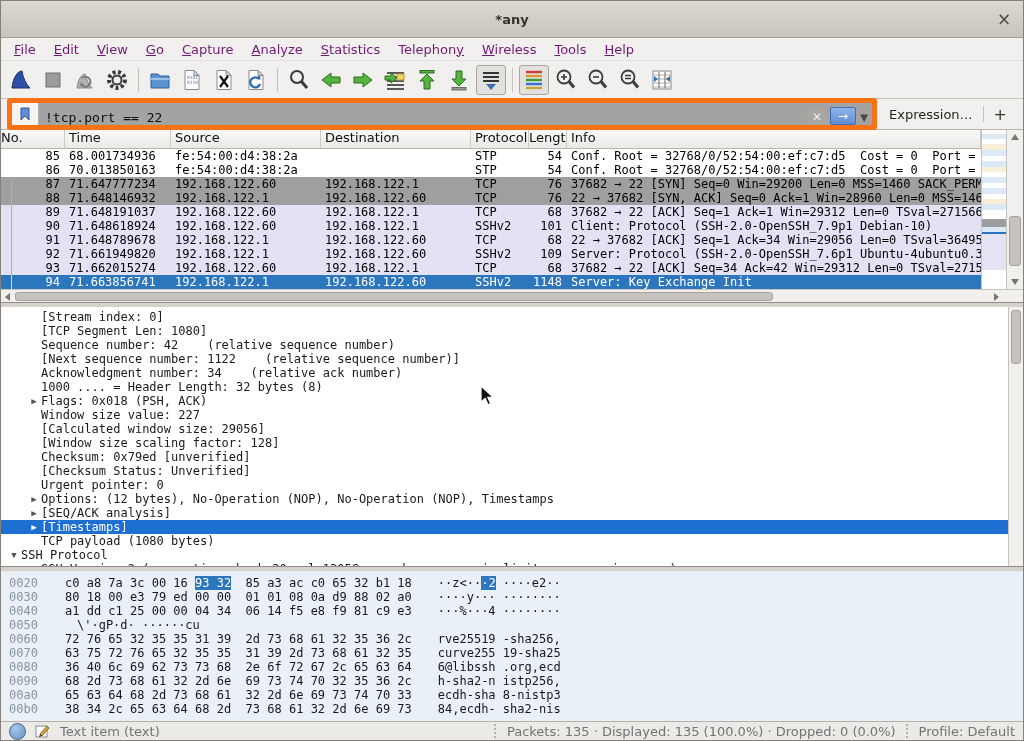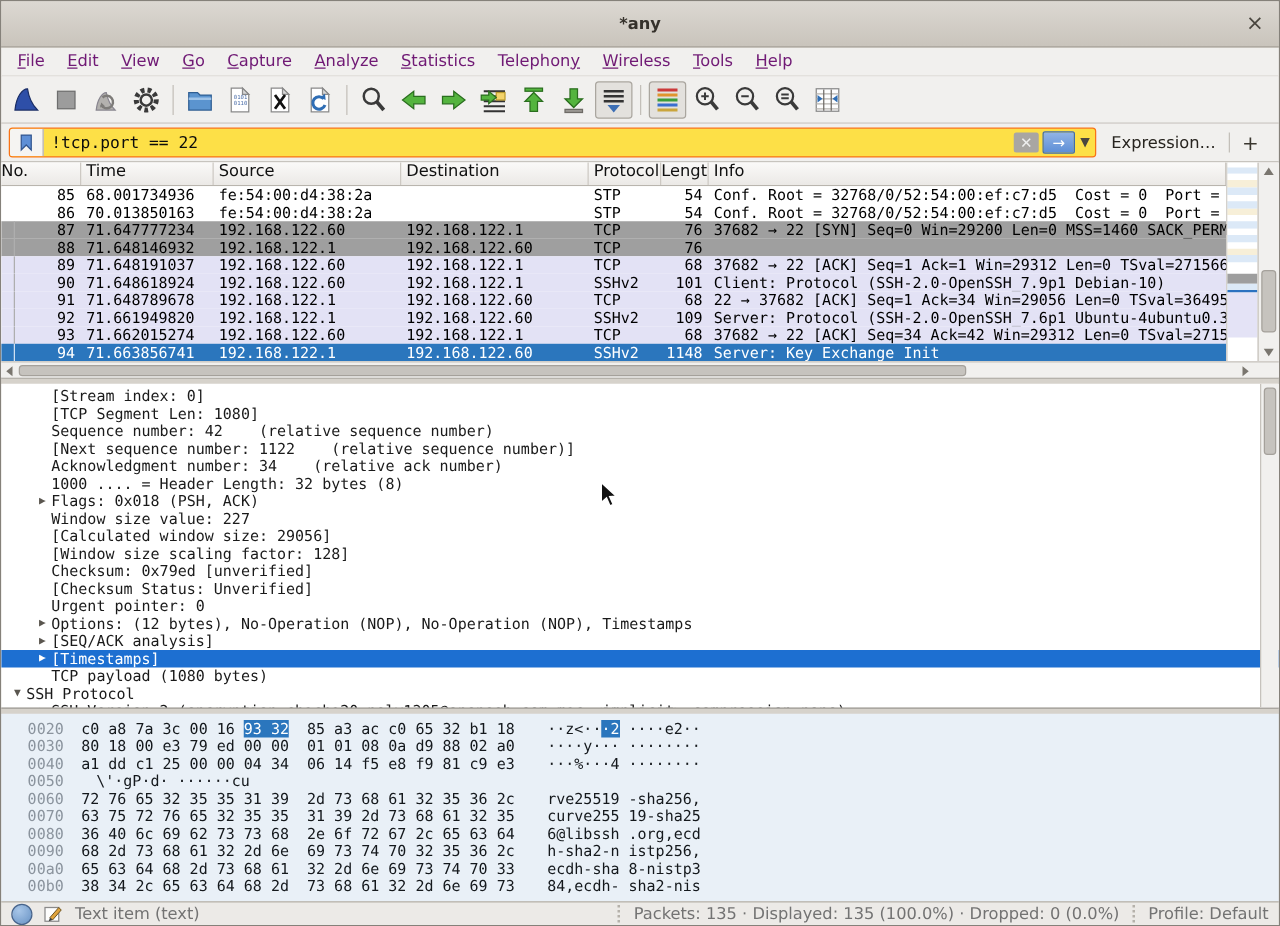--- a/index.html
+++ b/index.html
@@ -19,21 +19,21 @@
   .menu-item{padding:2px 9px;color:#701a75;}
   .menu-item .mn{text-decoration:underline;}
   
   .toolbar{height:37px;flex:0 0 37px;background:#f1f0ee;border-bottom:1px solid #c8c4be;
            display:flex;align-items:center;padding-left:4px;}
   .tbtn{width:30px;height:30px;display:flex;align-items:center;justify-content:center;margin:0 1px;}
   .tbtn.pressed{border:1px solid #aaa69f;background:#e3e1dd;border-radius:3px;box-sizing:border-box;}
   .tsep{width:1px;height:24px;background:#c3bfb9;margin:0 5px;}
   
   .filterbar{height:30px;flex:0 0 30px;background:#f1f0ee;display:flex;align-items:center;padding:0 6px;border-bottom:1px solid #b9b5ae;}
-  .fgroup{display:flex;align-items:center;height:22px;border:1px solid #f97316;border-radius:3px;overflow:hidden;flex:1;background:#fde047;}
+  .fgroup{display:flex;align-items:flex-end;height:22px;border:5px solid #f97316;border-radius:3px;overflow:hidden;flex:1;background:#a3a3a3;}
   .fbookmark{width:26px;height:22px;background:#f5f4f2;border-right:1px solid #b5b0a8;display:flex;align-items:center;justify-content:center;}
   .fvalue{flex:1;padding-left:6px;color:#0c0c0c;white-space:pre;}
   .fclear{width:20px;height:16px;background:#a9a6a2;border-radius:2px;color:#eee;display:flex;align-items:center;justify-content:center;font-size:12px;margin-right:3px;}
   .fapply{width:24px;height:16px;background:linear-gradient(#92b4e6,#5d8ed6);border:1px solid #3f6cb0;border-radius:2px;color:#fff;display:flex;align-items:center;justify-content:center;font-size:12px;}
   .fcaret{width:16px;height:16px;display:flex;align-items:center;justify-content:center;color:#4a463f;font-size:10px;}
   .fexpr{margin:0 10px 0 12px;color:#27241f;}
   .fsep{width:1px;height:16px;background:#c3bfb9;}
   .fadd{margin:0 10px;font-size:16px;color:#3a362f;}
   
   .packetlist{height:172px;flex:0 0 172px;background:#fff;display:flex;flex-direction:column;border-bottom:1px solid #918d86;}
@@ -77,21 +77,21 @@
   .dline .exp{width:14px;text-align:center;color:#5a564f;font-size:9px;flex:0 0 14px;}
   .dline.lvl0{padding-left:6px;}
   .dline.lvl1{padding-left:26px;}
   .dline.sel{background:#1d6fd1;color:#fff;}
   .dline.sel .exp{color:#fff;}
   .dscroll{position:absolute;right:0;top:0;bottom:0;width:14px;background:#f1f0ee;border-left:1px solid #c6c2bc;}
   .dthumb{position:absolute;left:2px;right:2px;top:3px;height:52px;background:#c6c3be;border:1px solid #a5a19b;border-radius:3px;}
   
   .hexpane{height:150px;flex:0 0 150px;background:#e9f0f7;overflow:hidden;padding-top:5px;box-sizing:border-box;}
   .hrow{height:14px;line-height:14px;font-size:12px;white-space:pre;display:flex;}
-  .hoff{width:42px;flex:0 0 42px;color:#8b949e;padding-left:8px;text-align:right;}
+  .hoff{width:42px;flex:0 0 42px;color:#8b949e;padding-left:8px;}
   .hbytes{margin-left:14px;color:#14181c;}
   .hascii{margin-left:26px;color:#14181c;}
   .hl{background:#2b76bd;color:#fff;}
   
   .statusbar{flex:1;background:#eceae7;border-top:1px solid #b5b1aa;display:flex;align-items:center;padding:0 8px;color:#737373;}
   .sb-circle{width:15px;height:15px;border-radius:50%;background:radial-gradient(circle at 35% 30%,#a8c6e8,#6792c4);border:1px solid #47648c;margin-right:8px;}
   .sb-left{margin-left:10px;}
   .spacer{flex:1;}
   .sb-sep{width:1px;height:14px;border-left:2px dotted #b5b1aa;margin:0 10px;}
   .cursor{position:absolute;left:478px;top:384px;z-index:10;pointer-events:none;}
@@ -298,21 +298,21 @@
             <div class="cell c-src" style="font-family: &quot;DejaVu Sans&quot;, &quot;Liberation Sans&quot;, sans-serif;">Source</div>
             <div class="cell c-dst" style="font-family: &quot;DejaVu Sans&quot;, &quot;Liberation Sans&quot;, sans-serif;">Destination</div>
             <div class="cell c-proto" style="font-family: &quot;DejaVu Sans&quot;, &quot;Liberation Sans&quot;, sans-serif;">Protocol</div>
             <div class="cell c-len" style="font-family: &quot;DejaVu Sans&quot;, &quot;Liberation Sans&quot;, sans-serif; text-align: left; padding-left: 2px;">Length</div>
             <div class="cell c-info" style="font-family: &quot;DejaVu Sans&quot;, &quot;Liberation Sans&quot;, sans-serif;">Info</div>
           </div>
         <div id="plrows">
             <div class="prow mono white"><div class="cell c-no">85</div><div class="cell c-time">68.001734936</div><div class="cell c-src">fe:54:00:d4:38:2a</div><div class="cell c-dst"></div><div class="cell c-proto">STP</div><div class="cell c-len">54</div><div class="cell c-info">Conf. Root = 32768/0/52:54:00:ef:c7:d5  Cost = 0  Port = 0x80</div></div>
             <div class="prow mono white"><div class="cell c-no">86</div><div class="cell c-time">70.013850163</div><div class="cell c-src">fe:54:00:d4:38:2a</div><div class="cell c-dst"></div><div class="cell c-proto">STP</div><div class="cell c-len">54</div><div class="cell c-info">Conf. Root = 32768/0/52:54:00:ef:c7:d5  Cost = 0  Port = 0x80</div></div>
             <div class="prow mono gray"><div class="cell c-no">87<span class="relline"></span></div><div class="cell c-time">71.647777234</div><div class="cell c-src">192.168.122.60</div><div class="cell c-dst">192.168.122.1</div><div class="cell c-proto">TCP</div><div class="cell c-len">76</div><div class="cell c-info">37682 → 22 [SYN] Seq=0 Win=29200 Len=0 MSS=1460 SACK_PERM</div></div>
-            <div class="prow mono gray"><div class="cell c-no">88<span class="relline"></span></div><div class="cell c-time">71.648146932</div><div class="cell c-src">192.168.122.1</div><div class="cell c-dst">192.168.122.60</div><div class="cell c-proto">TCP</div><div class="cell c-len">76</div></div>
+            <div class="prow mono gray"><div class="cell c-no">88<span class="relline"></span></div><div class="cell c-time">71.648146932</div><div class="cell c-src">192.168.122.1</div><div class="cell c-dst">192.168.122.60</div><div class="cell c-proto">TCP</div><div class="cell c-len">76</div><div class="cell c-info">22 → 37682 [SYN, ACK] Seq=0 Ack=1 Win=28960 Len=0 MSS=146</div></div>
             <div class="prow mono lavender"><div class="cell c-no">89<span class="relline"></span></div><div class="cell c-time">71.648191037</div><div class="cell c-src">192.168.122.60</div><div class="cell c-dst">192.168.122.1</div><div class="cell c-proto">TCP</div><div class="cell c-len">68</div><div class="cell c-info">37682 → 22 [ACK] Seq=1 Ack=1 Win=29312 Len=0 TSval=271566</div></div>
             <div class="prow mono lavender"><div class="cell c-no">90<span class="relline"></span></div><div class="cell c-time">71.648618924</div><div class="cell c-src">192.168.122.60</div><div class="cell c-dst">192.168.122.1</div><div class="cell c-proto">SSHv2</div><div class="cell c-len">101</div><div class="cell c-info">Client: Protocol (SSH-2.0-OpenSSH_7.9p1 Debian-10)</div></div>
             <div class="prow mono lavender"><div class="cell c-no">91<span class="relline"></span></div><div class="cell c-time">71.648789678</div><div class="cell c-src">192.168.122.1</div><div class="cell c-dst">192.168.122.60</div><div class="cell c-proto">TCP</div><div class="cell c-len">68</div><div class="cell c-info">22 → 37682 [ACK] Seq=1 Ack=34 Win=29056 Len=0 TSval=36495</div></div>
             <div class="prow mono lavender"><div class="cell c-no">92<span class="relline"></span></div><div class="cell c-time">71.661949820</div><div class="cell c-src">192.168.122.1</div><div class="cell c-dst">192.168.122.60</div><div class="cell c-proto">SSHv2</div><div class="cell c-len">109</div><div class="cell c-info">Server: Protocol (SSH-2.0-OpenSSH_7.6p1 Ubuntu-4ubuntu0.3</div></div>
             <div class="prow mono lavender"><div class="cell c-no">93<span class="relline"></span></div><div class="cell c-time">71.662015274</div><div class="cell c-src">192.168.122.60</div><div class="cell c-dst">192.168.122.1</div><div class="cell c-proto">TCP</div><div class="cell c-len">68</div><div class="cell c-info">37682 → 22 [ACK] Seq=34 Ack=42 Win=29312 Len=0 TSval=2715</div></div>
             <div class="prow mono selected"><div class="cell c-no">94<span class="relline"></span></div><div class="cell c-time">71.663856741</div><div class="cell c-src">192.168.122.1</div><div class="cell c-dst">192.168.122.60</div><div class="cell c-proto">SSHv2</div><div class="cell c-len">1148</div><div class="cell c-info">Server: Key Exchange Init</div></div>
           </div>
       </div>
       <div class="minimap" id="minimap">
           <div class="mstripe" style="height: 4px; background: rgb(255, 255, 255);"></div>

